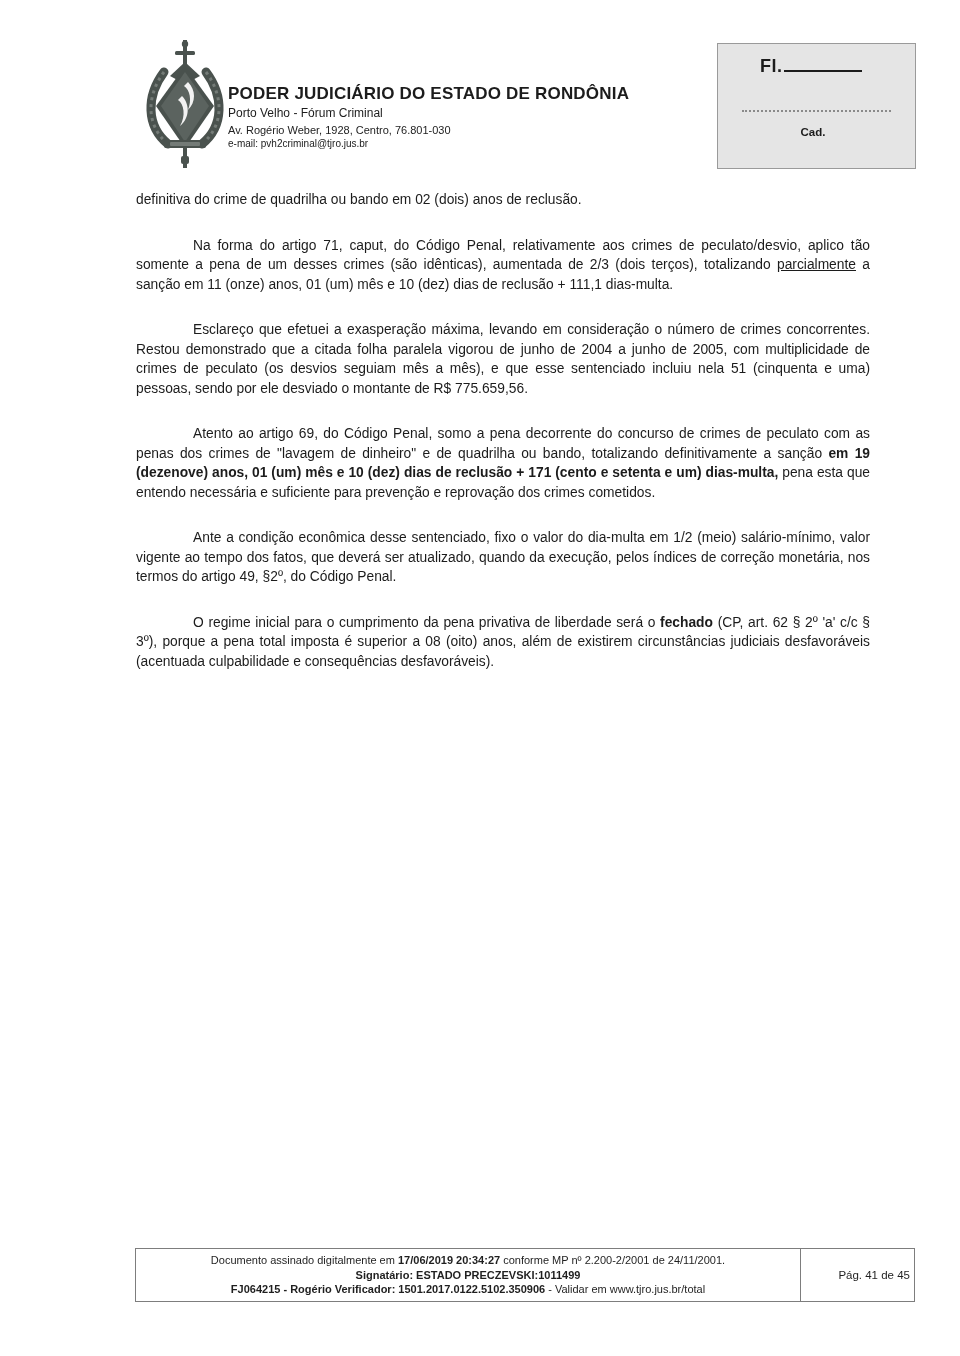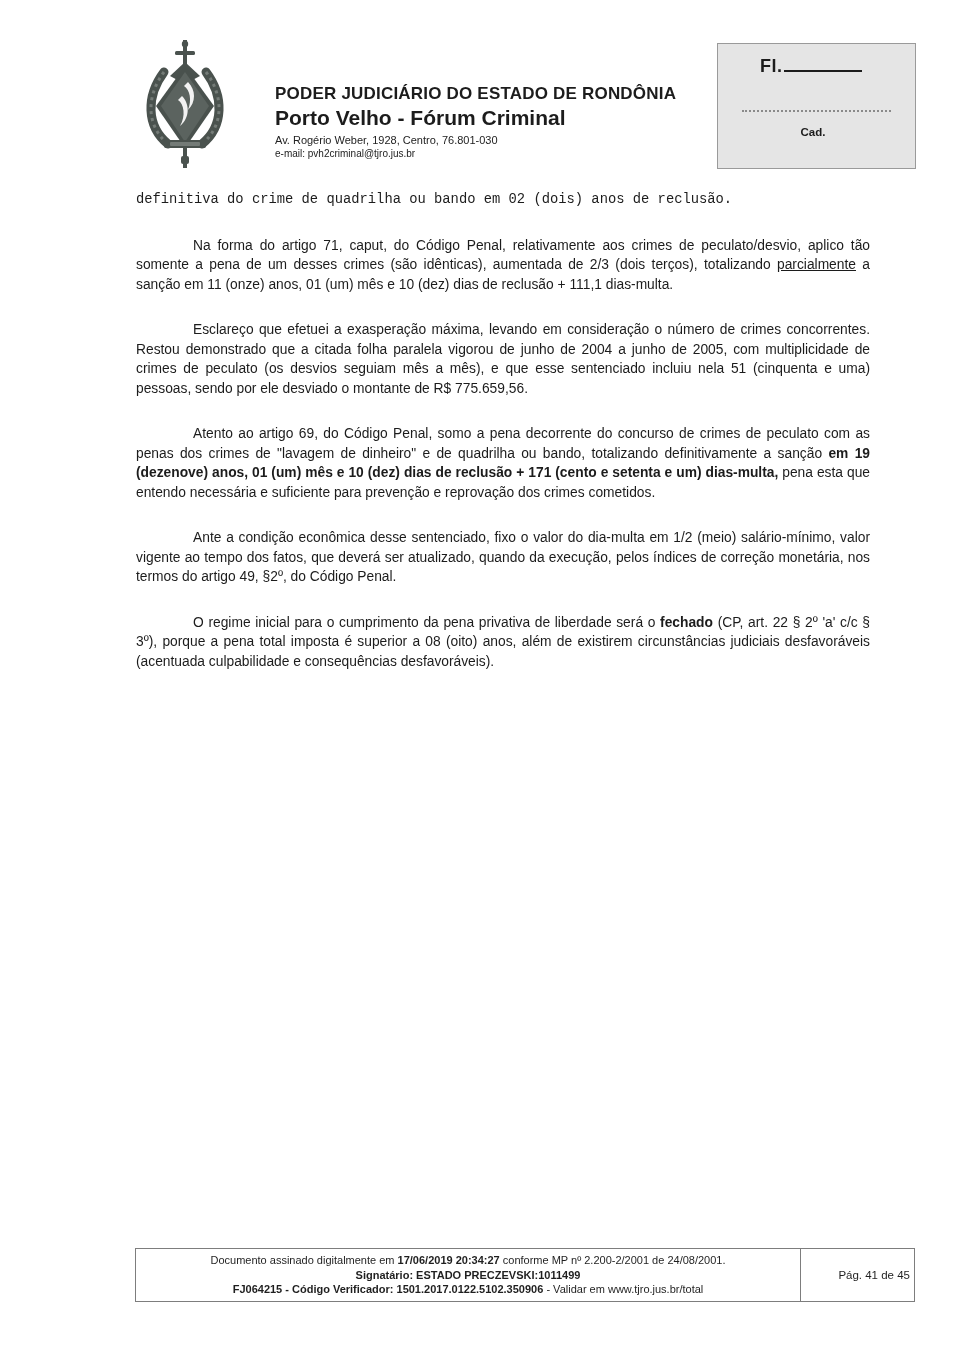--- a/index.html
+++ b/index.html
@@ -7,23 +7,23 @@
     position:relative;
     width:960px;height:1356px;
     background:#fff;
     font-family:"Liberation Sans", sans-serif;
     color:#1c1c1c;
     overflow:hidden;
   }
 
   
   .emblem{position:absolute;left:140px;top:38px;width:90px;height:134px;}
-  .org-block{position:absolute;left:228px;top:84px;width:480px;margin-left:47px;}
+  .org-block{position:absolute;left:228px;top:84px;width:480px;}
   .org-line1{font-size:17px;font-weight:bold;letter-spacing:.2px;white-space:nowrap;}
-  .org-line2{font-size:21px;font-weight:bold;margin-top:2px;}
+  .org-line2{font-size:12px;font-weight:normal;margin-top:2px;}
   .org-addr{font-size:11px;margin-top:4px;color:#222;}
   .org-email{font-size:10px;margin-top:2px;color:#222;}
 
   .folio-box{
     position:absolute;left:717px;top:43px;width:199px;height:126px;
     border:1px solid #9a9a9a;background:#e5e5e5;box-sizing:border-box;
   }
   .folio-line{
     position:absolute;left:42px;top:12px;
     font-size:18px;font-weight:bold;letter-spacing:.5px;white-space:nowrap;
@@ -40,21 +40,21 @@
     position:absolute;left:0;right:7px;top:82px;text-align:center;
     font-size:11.5px;font-weight:bold;
   }
 
   
   .doc-body{
     position:absolute;left:136px;top:190px;width:734px;
     font-size:13.8px;line-height:19.5px;text-align:justify;
   }
   .doc-body p{margin:0 0 26px 0;text-indent:57px;}
-  .doc-body p.no-indent{text-indent:0;font-family:Liberation Mono, monospace;}
+  .doc-body p.no-indent{text-indent:0;}
   .b{font-weight:bold;}
   .i{}
   .u{text-decoration:underline;}
 
   
   .footer-table{
     position:absolute;left:135px;top:1248px;width:780px;height:54px;
     border:1px solid #7d7d7d;box-sizing:border-box;display:flex;
   }
   .footer-main{
@@ -111,25 +111,25 @@
     <div class="folio-dashed"></div>
     <div class="cad-label">Cad.</div>
   </div>
 
   <main class="doc-body" id="doc-body">
       <p class="no-indent"><span>definitiva do crime de quadrilha ou bando em 02 (dois) anos de reclusão.</span></p>
       <p><span>Na forma do artigo 71, </span><span class="i">caput</span><span>, do Código Penal, </span><span class="i">relativamente aos crimes de peculato/desvio</span><span>, aplico tão somente a pena de um desses crimes (são idênticas), aumentada de 2/3 (dois terços), totalizando </span><span class="u">parcialmente</span><span> a sanção em 11 (onze) anos, 01 (um) mês e 10 (dez) dias de reclusão + 111,1 dias-multa.</span></p>
       <p><span>Esclareço que efetuei a exasperação máxima, levando em consideração o número de crimes concorrentes. Restou demonstrado que a citada </span><span class="i">folha paralela</span><span> vigorou de junho de 2004 a junho de 2005, com multiplicidade de crimes de peculato (os desvios seguiam mês a mês), e que esse sentenciado incluiu nela 51 (cinquenta e uma) pessoas, sendo por ele desviado o montante de R$ 775.659,56.</span></p>
       <p><span>Atento ao artigo 69, do Código Penal, somo a pena decorrente do concurso de crimes de peculato com as penas dos crimes de "lavagem de dinheiro" e de quadrilha ou bando, totalizando definitivamente a sanção </span><span class="b">em 19 (dezenove) anos, 01 (um) mês e 10 (dez) dias de reclusão  + 171 (cento e setenta e um) dias-multa,</span><span> pena esta que entendo necessária e suficiente para prevenção e reprovação dos crimes cometidos.</span></p>
       <p><span>Ante a condição econômica desse sentenciado, fixo o valor do dia-multa em 1/2 (meio) salário-mínimo, valor vigente ao tempo dos fatos, que deverá ser atualizado, quando da execução, pelos índices de correção monetária, nos termos do artigo 49, §2º, do Código Penal.</span></p>
-      <p><span>O regime inicial para o cumprimento da pena privativa de liberdade será o </span><span class="b">fechado</span><span> (CP, art. 22 § 2º </span><span class="i">'a'</span><span> c/c § 3º), porque a pena total imposta é superior a 08 (oito) anos, além de existirem circunstâncias judiciais desfavoráveis (acentuada culpabilidade e consequências desfavoráveis).</span></p>
+      <p><span>O regime inicial para o cumprimento da pena privativa de liberdade será o </span><span class="b">fechado</span><span> (CP, art. 62 § 2º </span><span class="i">'a'</span><span> c/c § 3º), porque a pena total imposta é superior a 08 (oito) anos, além de existirem circunstâncias judiciais desfavoráveis (acentuada culpabilidade e consequências desfavoráveis).</span></p>
     </main>
 
   <div class="footer-table">
     <div class="footer-main">
-      <div><span>Documento assinado digitalmente em </span><span class="b">17/06/2019 20:34:27</span><span> conforme MP nº 2.200-2/2001 de 24/08/2001.</span></div>
+      <div><span>Documento assinado digitalmente em </span><span class="b">17/06/2019 20:34:27</span><span> conforme MP nº 2.200-2/2001 de 24/11/2001.</span></div>
       <div><span class="b i">Signatário: ESTADO PRECZEVSKI:1011499</span></div>
-      <div><span class="b">FJ064215 - Código Verificador: 1501.2017.0122.5102.350906</span><span> - Validar em www.tjro.jus.br/total</span></div>
+      <div><span class="b">FJ064215 - Rogério Verificador: 1501.2017.0122.5102.350906</span><span> - Validar em www.tjro.jus.br/total</span></div>
     </div>
     <div class="footer-page">Pág. 41 de 45</div>
   </div>
 
 </div>
 
 </body></html>

